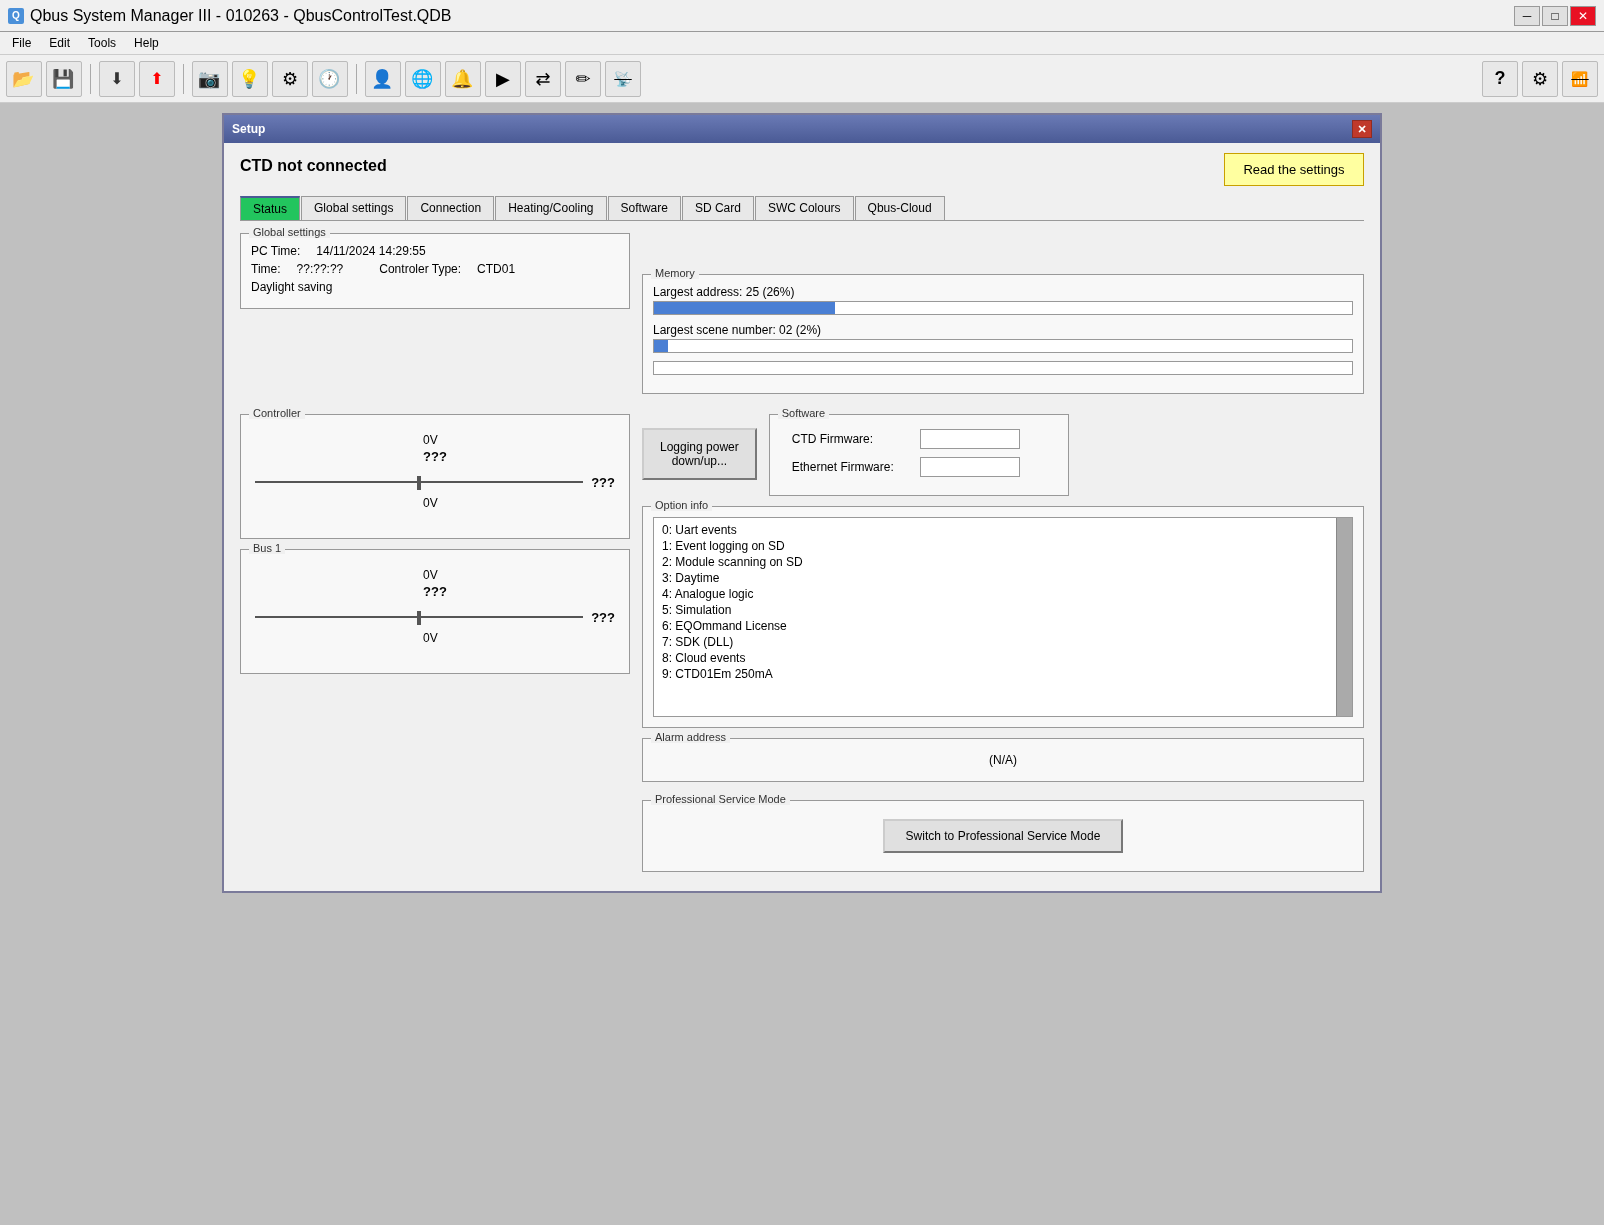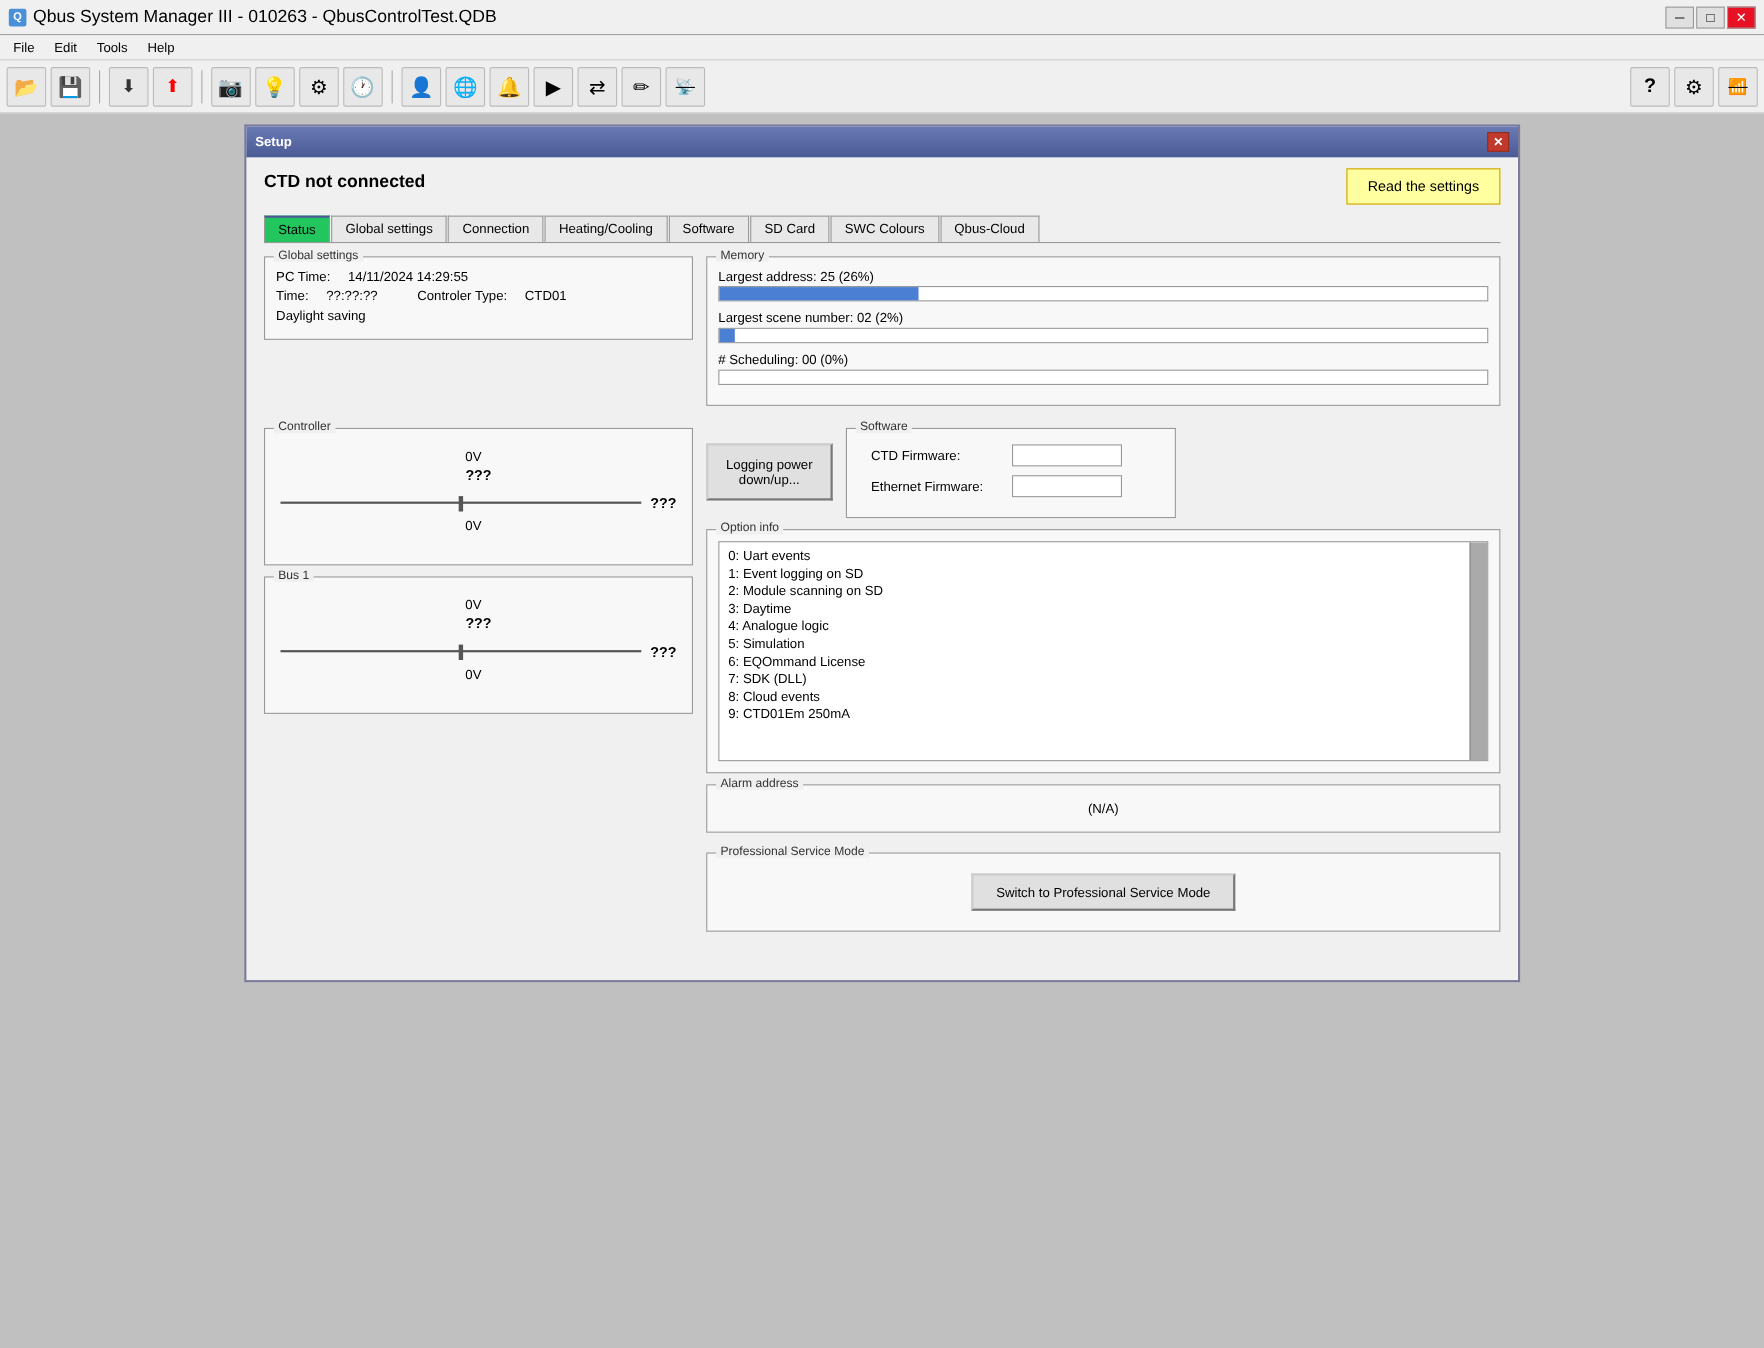--- a/index.html
+++ b/index.html
@@ -434,37 +434,36 @@
               <span>??:??:??</span>
               <span style="margin-left:20px;">Controler Type:</span>
               <span>CTD01</span>
             </div>
             <div class="gs-row">
               <span>Daylight saving</span>
             </div>
           </div>
         </div>
 
-        <div style="flex:1;">
+        <div style="flex:1;margin-top:41px;">
           <div class="group-box memory-group">
             <span class="group-box-title">Memory</span>
             <div class="mem-row">
               <div class="mem-label">Largest address: 25 (26%)</div>
               <div class="progress-bar-container">
                 <div class="progress-bar-fill" style="width:26%;"></div>
               </div>
             </div>
             <div class="mem-row">
               <div class="mem-label">Largest scene number: 02 (2%)</div>
               <div class="progress-bar-container">
                 <div class="progress-bar-fill small" style="width:2%;"></div>
               </div>
             </div>
             <div class="mem-row">
-              <div class="mem-label"># Scheduling: 00 (0%)</div>
               <div class="scheduling-bar-container"></div>
             </div>
           </div>
         </div>
       </div>
 
       <div class="bottom-section">
 
         <div class="bottom-left">
 

